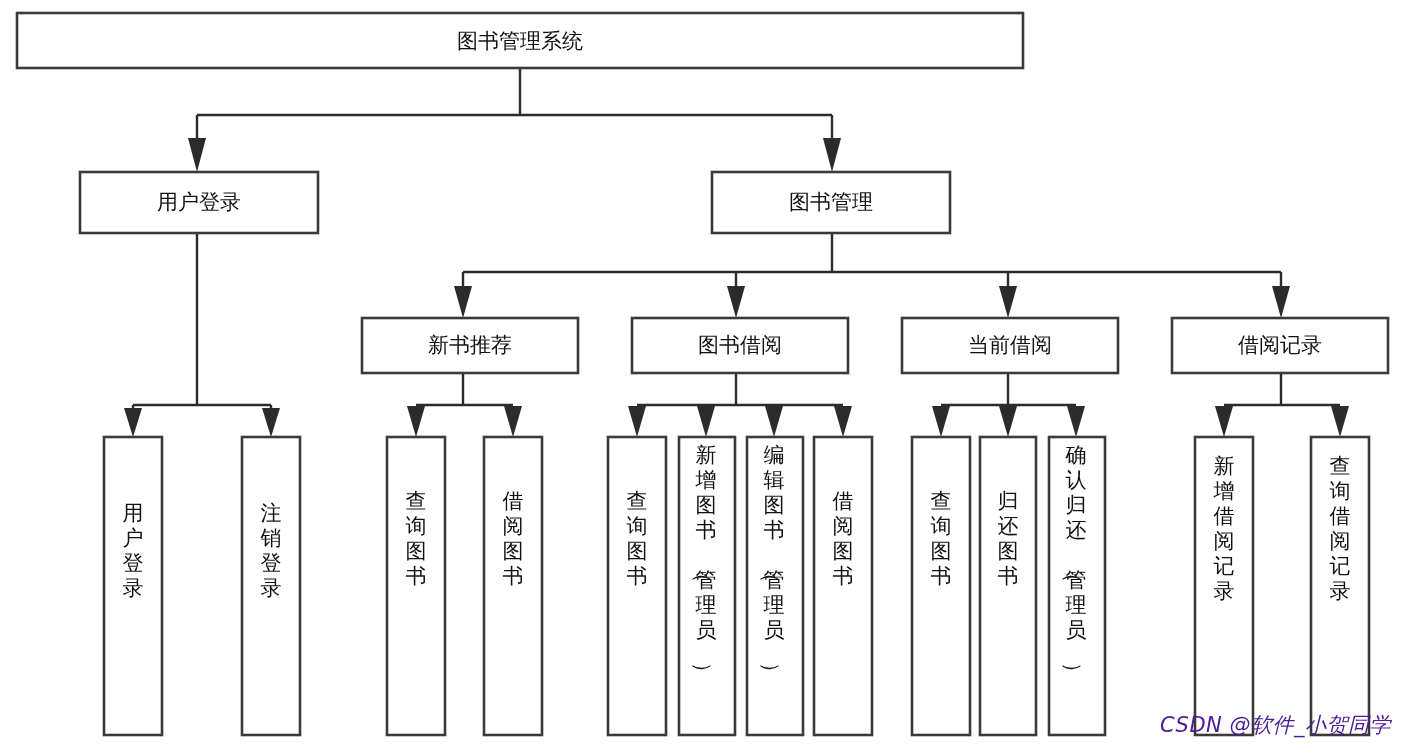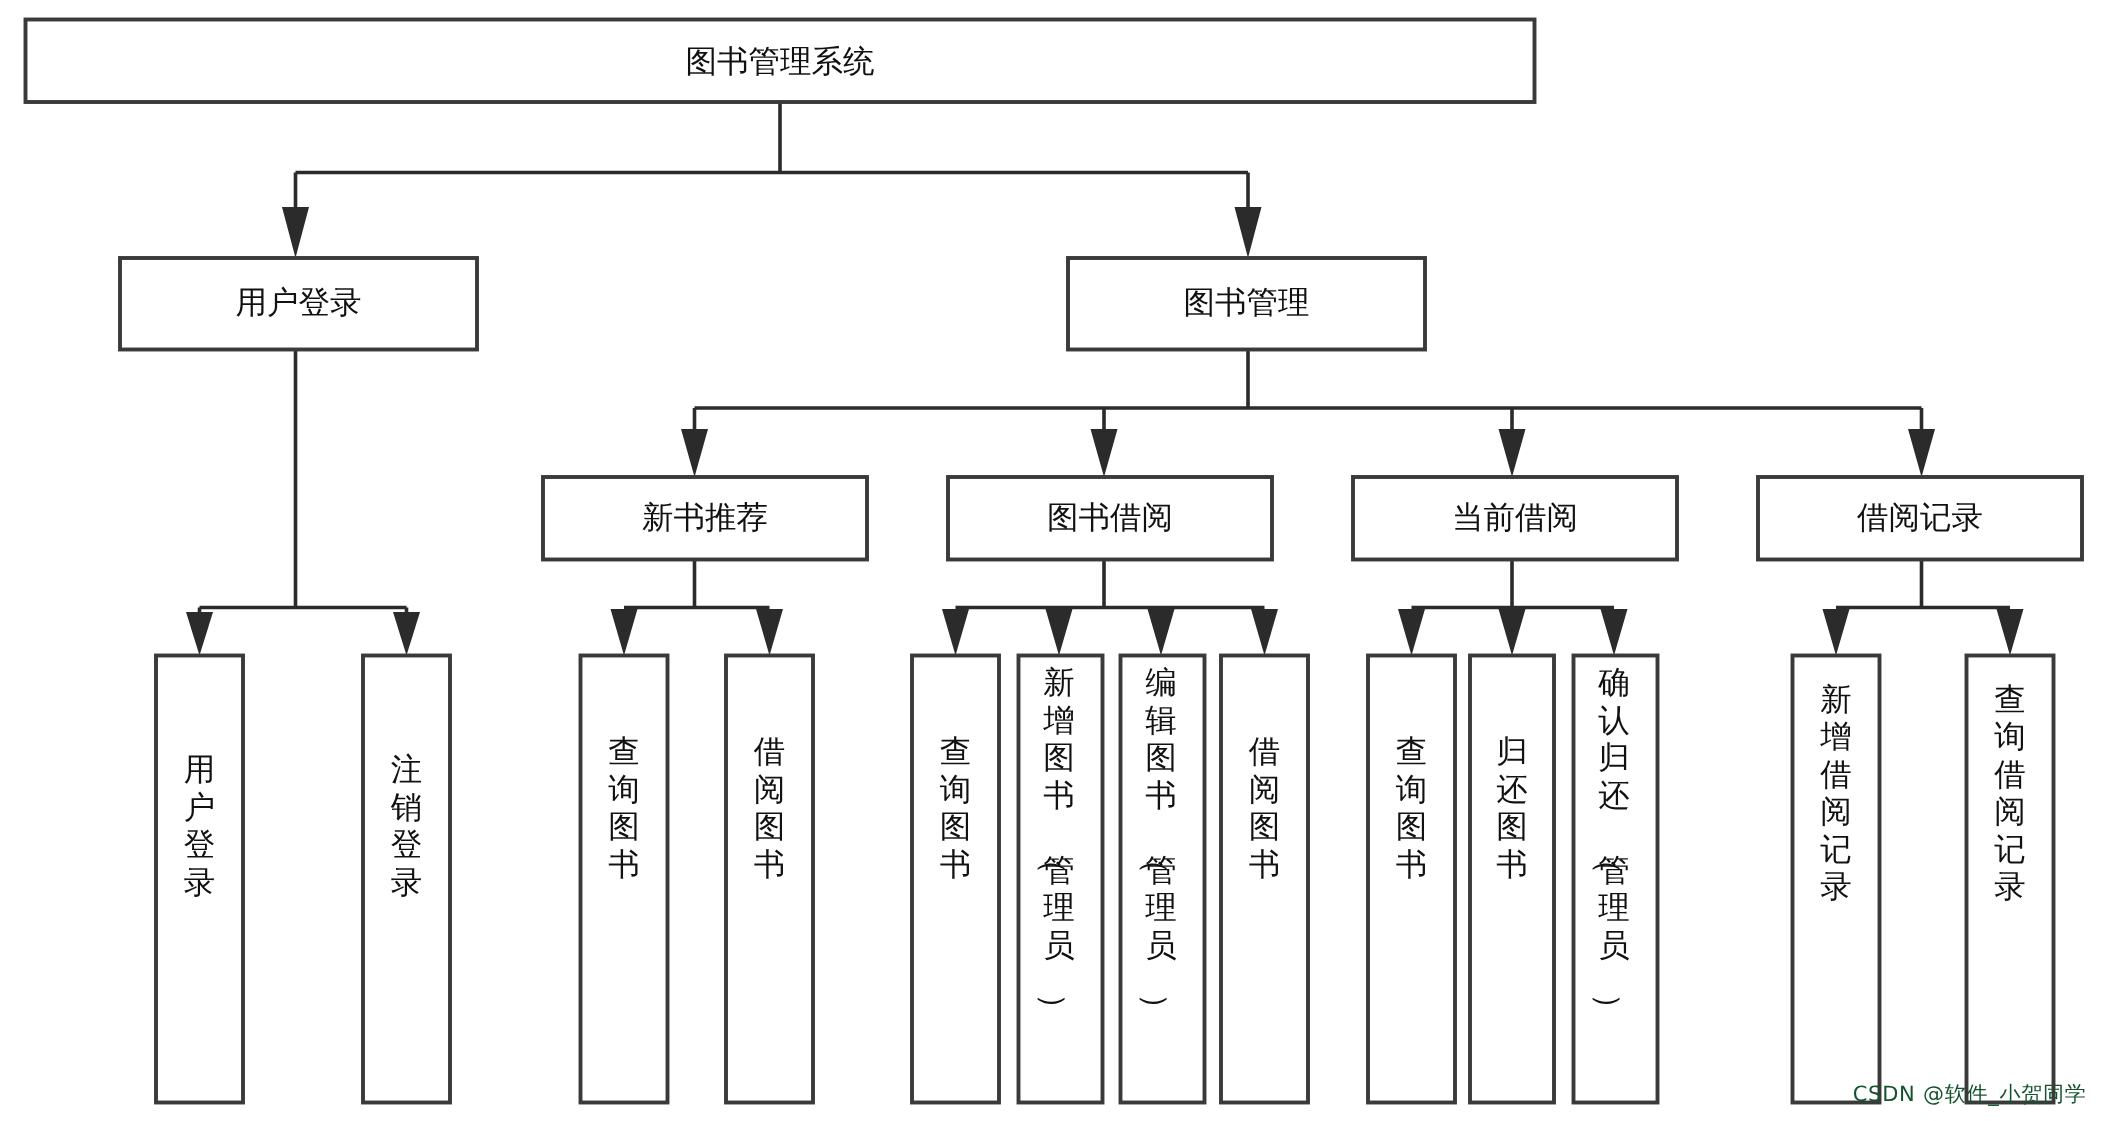--- a/index.html
+++ b/index.html
@@ -50,25 +50,26 @@
     font-family: "DejaVu Sans", "Liberation Sans", sans-serif;
     font-size: 21px;
     fill: #111111;
     text-anchor: middle;
   }
   .watermark {
     position: absolute;
     right: 14px;
     bottom: 8px;
     font-family: "DejaVu Sans", "Liberation Sans", sans-serif;
-    font-size: 14px;
-    color: #14532d;
+    font-size: 21px;
+    color: #4c1d95;
     letter-spacing: 0.5px;
     white-space: nowrap;
     user-select: none;
+    font-style: italic;
   }
 </style>
 </head>
 <body>
 
 <div id="canvas">
 
   <svg class="diagram" viewBox="0 0 1405 747">
 
     <g>

